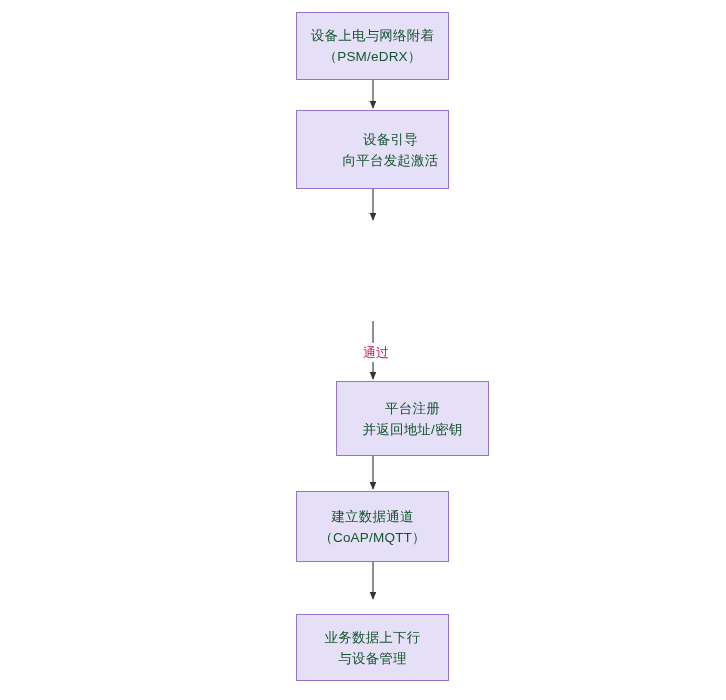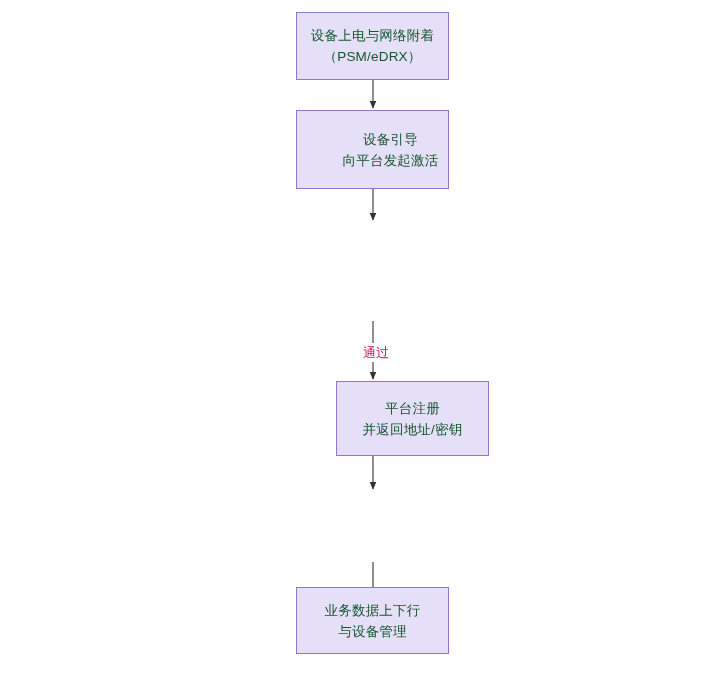--- a/index.html
+++ b/index.html
@@ -133,19 +133,23 @@
 
   <div class="edge-label" style="left:355px; top:343px; width:36px;">
     <span>通过</span>
   </div>
 
   <div class="node" style="left:296px; top:381px; width:153px; height:75px;margin-left:40px;">
     <span class="node-label">平台注册
 并返回地址/密钥</span>
   </div>
 
+  <div class="node" style="left:296px; top:491px; width:153px; height:71px;">
+    <span class="node-label">建立数据通道
+（CoAP/MQTT）</span>
+  </div>
 
-  <div class="node" style="left:296px; top:587px; width:153px; height:67px;">
+  <div class="node" style="left:296px; top:614px; width:153px; height:67px;">
     <span class="node-label">业务数据上下行
 与设备管理</span>
   </div>
 
 </div>
 
 </body></html>

